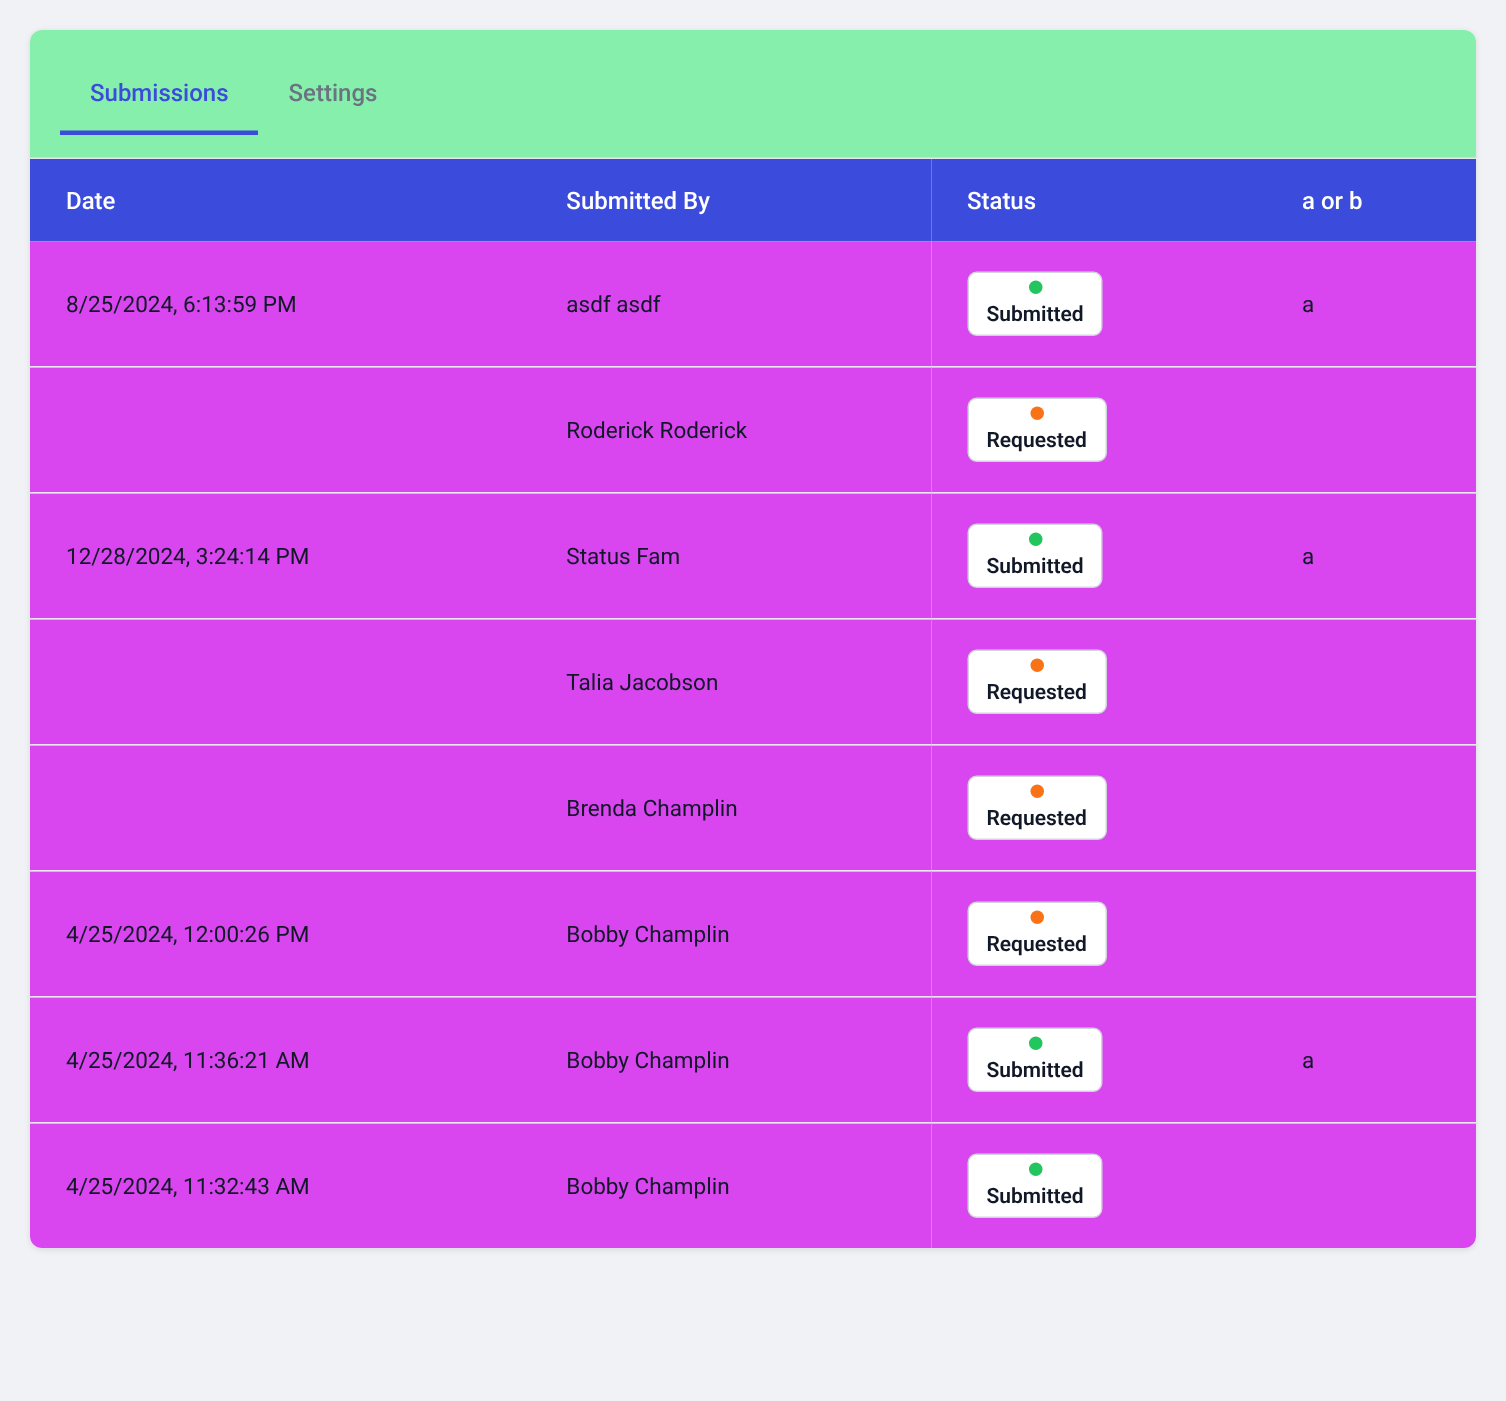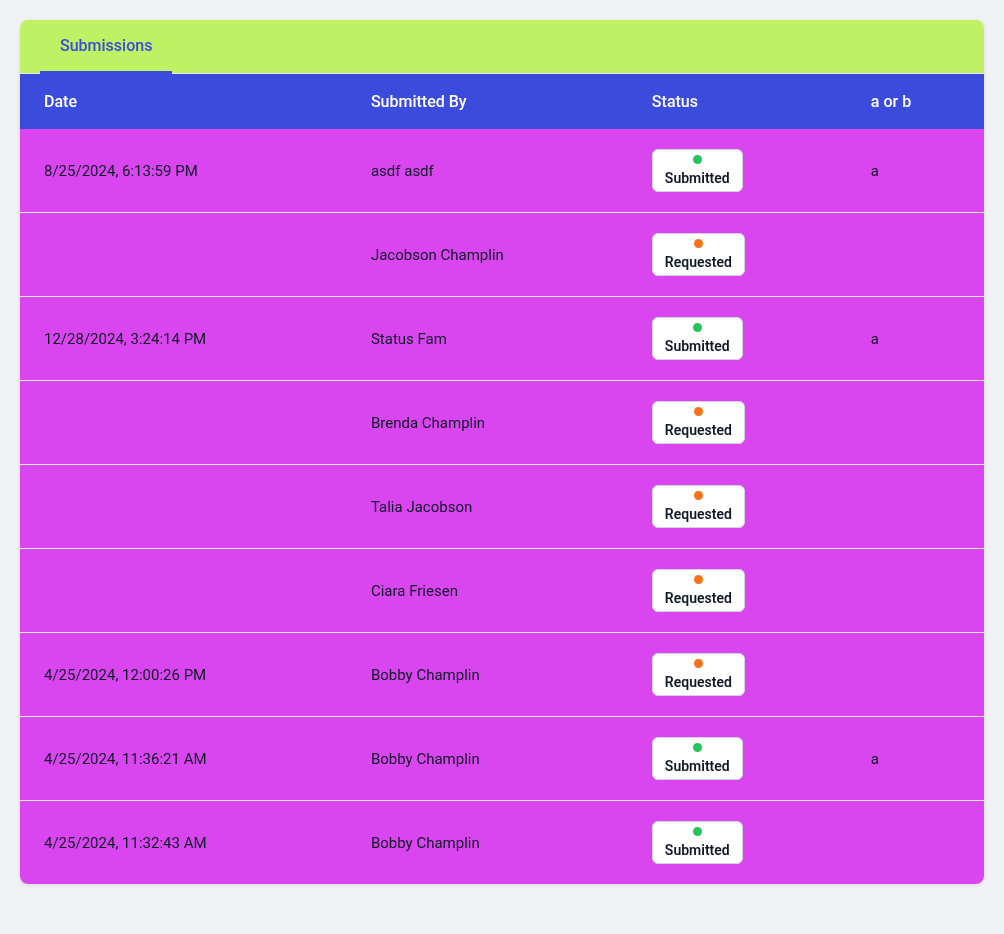--- a/index.html
+++ b/index.html
@@ -18,22 +18,22 @@
 
     .page-container {
       background: #fff;
       border-radius: 8px;
       overflow: hidden;
       box-shadow: 0 1px 4px rgba(0,0,0,0.1);
     }
 
     .tabs-bar {
       display: flex;
-      padding: 0 20px;
-      background: #bef264;
+      padding: 16px 20px;
+      background: #86efac;
       border-bottom: 1px solid #e5e7eb;
     }
 
     .tab {
       padding: 16px 20px;
       font-size: 16px;
       font-weight: 500;
       color: #6b7280;
       cursor: pointer;
       border-bottom: 3px solid transparent;
@@ -111,20 +111,21 @@
     .dot-orange {
       background: #f97316;
     }
   </style>
 </head>
 <body>
 
 <div class="page-container">
   <div class="tabs-bar">
     <div class="tab active">Submissions</div>
+    <div class="tab">Settings</div>
   </div>
 
   <div class="table-container">
     <table>
       <thead>
         <tr>
           <th>Date</th>
           <th>Submitted By</th>
           <th>Status</th>
           <th>a or b</th>
@@ -137,21 +138,21 @@
     <td>
       <span class="status-badge">
         <span class="status-dot dot-green"></span>
         <span>Submitted</span>
       </span>
     </td>
     <td>a</td>
   </tr>
           <tr>
     <td></td>
-    <td>Jacobson Champlin</td>
+    <td>Roderick Roderick</td>
     <td>
       <span class="status-badge">
         <span class="status-dot dot-orange"></span>
         <span>Requested</span>
       </span>
     </td>
     <td></td>
   </tr>
           <tr>
     <td>12/28/2024, 3:24:14 PM</td>
@@ -159,43 +160,32 @@
     <td>
       <span class="status-badge">
         <span class="status-dot dot-green"></span>
         <span>Submitted</span>
       </span>
     </td>
     <td>a</td>
   </tr>
           <tr>
     <td></td>
+    <td>Talia Jacobson</td>
+    <td>
+      <span class="status-badge">
+        <span class="status-dot dot-orange"></span>
+        <span>Requested</span>
+      </span>
+    </td>
+    <td></td>
+  </tr>
+          <tr>
+    <td></td>
     <td>Brenda Champlin</td>
-    <td>
-      <span class="status-badge">
-        <span class="status-dot dot-orange"></span>
-        <span>Requested</span>
-      </span>
-    </td>
-    <td></td>
-  </tr>
-          <tr>
-    <td></td>
-    <td>Talia Jacobson</td>
-    <td>
-      <span class="status-badge">
-        <span class="status-dot dot-orange"></span>
-        <span>Requested</span>
-      </span>
-    </td>
-    <td></td>
-  </tr>
-          <tr>
-    <td></td>
-    <td>Ciara Friesen</td>
     <td>
       <span class="status-badge">
         <span class="status-dot dot-orange"></span>
         <span>Requested</span>
       </span>
     </td>
     <td></td>
   </tr>
           <tr>
     <td>4/25/2024, 12:00:26 PM</td>

